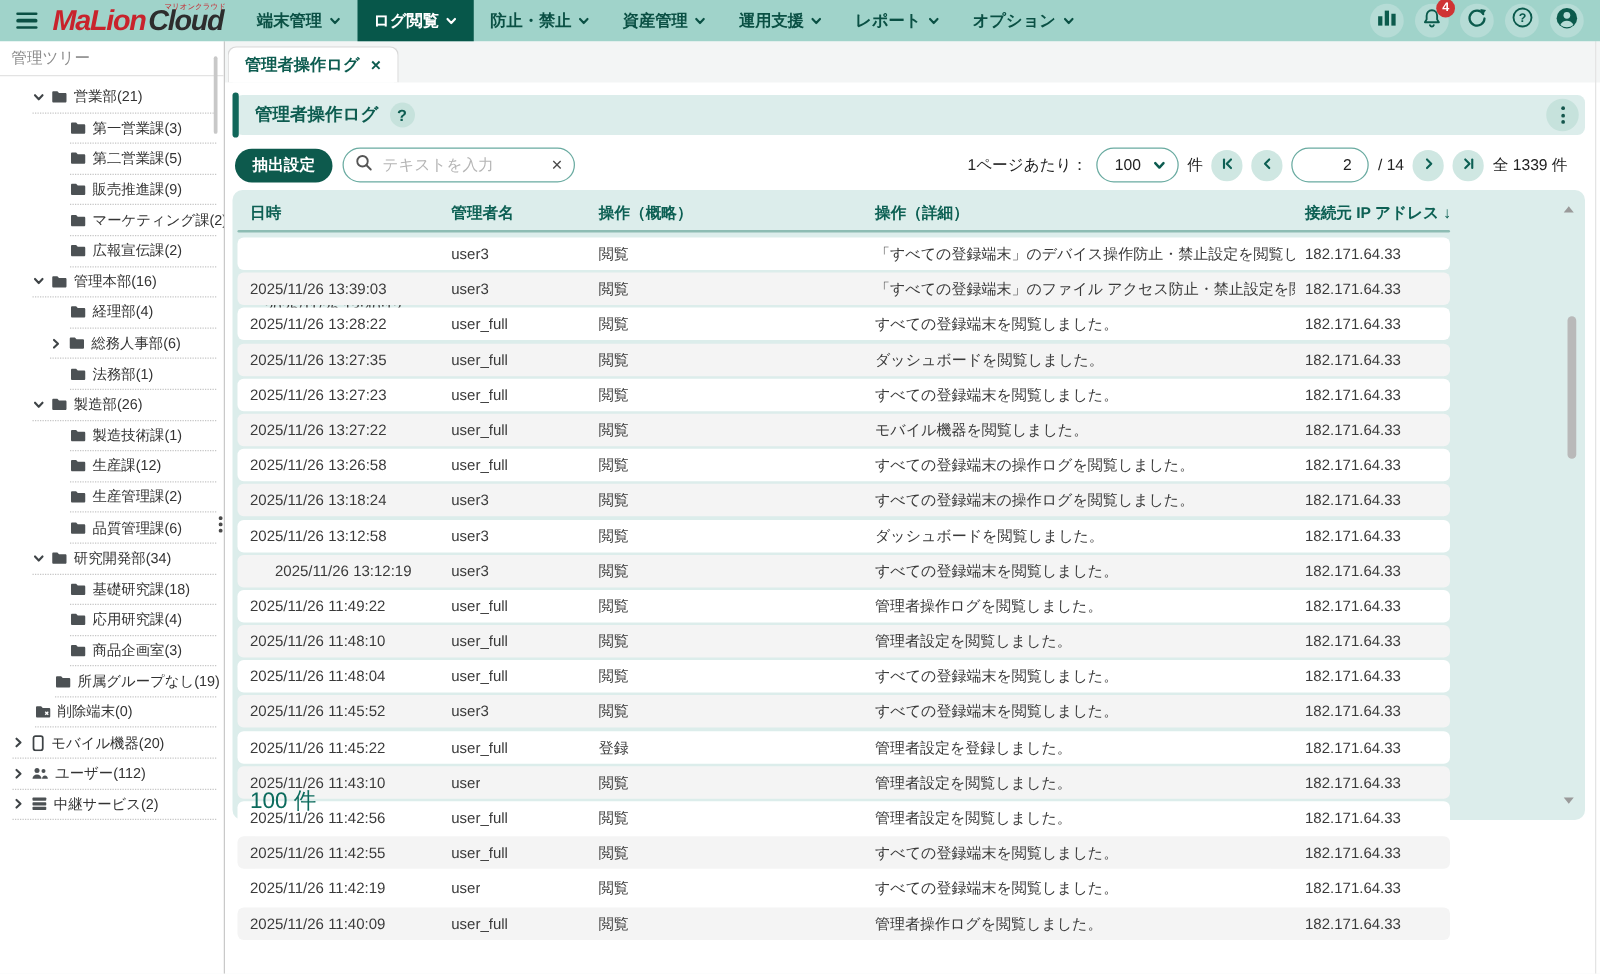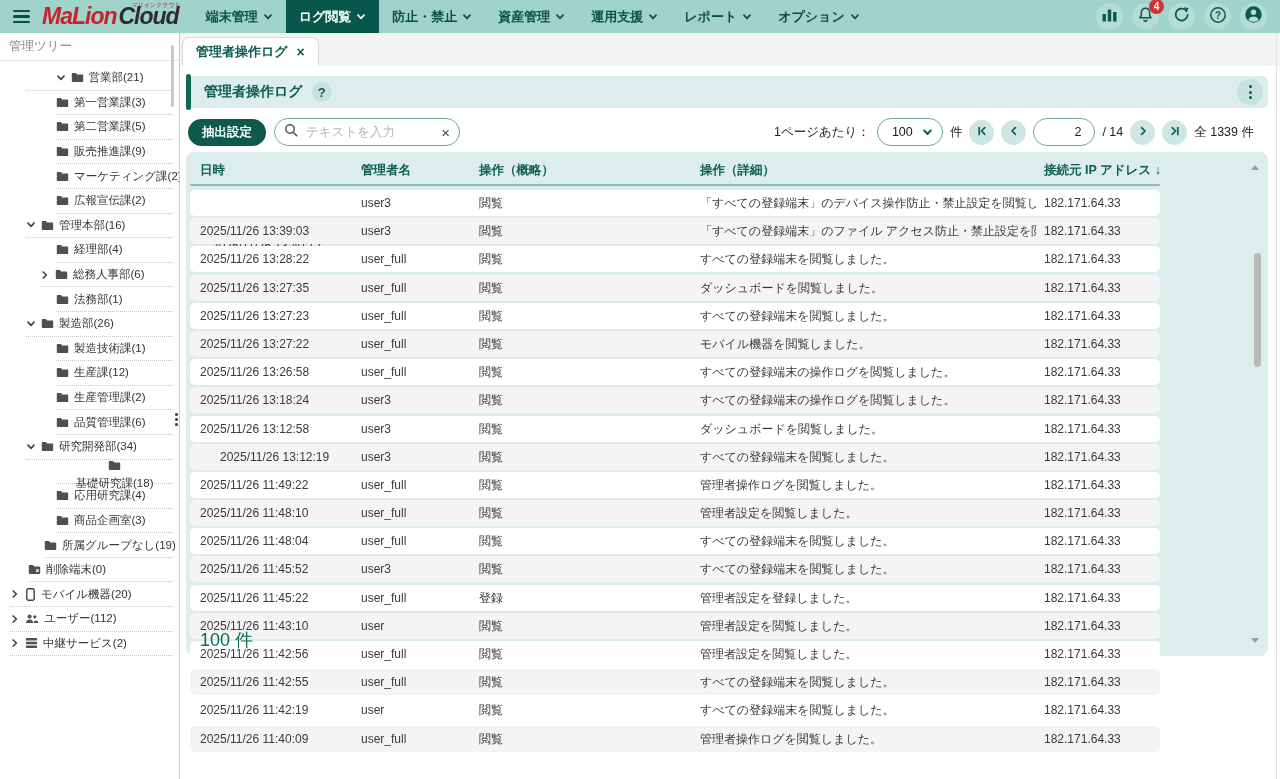--- a/index.html
+++ b/index.html
@@ -201,21 +201,21 @@
           </svg></span>
     </div>
   </div>
 </header>
 
 <aside class="sidebar">
   <div class="sidebar-header">
     <span>管理ツリー</span>
   </div>
   <div class="tree">
-      <div class="tree-row" style="margin-left: 26px; justify-content: center;">
+      <div class="tree-row" style="margin-left: 26px;">
         <span class="t-chev">
           <svg width="10" height="10" viewBox="0 0 10 10">
             <polyline points="2,3.2 5,6.4 8,3.2" stroke-linecap="round" stroke-linejoin="round" fill="none" stroke="#3f4447" stroke-width="1.7"></polyline>
           </svg>
         </span>
         <span class="t-icon">
           <svg width="13" height="11" viewBox="0 0 13 11">
             <path d="M0.8 2c0-.6.4-1 1-1h3.1l1.3 1.4h5c.6 0 1 .4 1 1V9c0 .6-.4 1-1 1H1.8c-.6 0-1-.4-1-1z" fill="#4c5154"></path>
           </svg>
         </span>
@@ -354,21 +354,21 @@
             <polyline points="2,3.2 5,6.4 8,3.2" stroke-linecap="round" stroke-linejoin="round" fill="none" stroke="#3f4447" stroke-width="1.7"></polyline>
           </svg>
         </span>
         <span class="t-icon">
           <svg width="13" height="11" viewBox="0 0 13 11">
             <path d="M0.8 2c0-.6.4-1 1-1h3.1l1.3 1.4h5c.6 0 1 .4 1 1V9c0 .6-.4 1-1 1H1.8c-.6 0-1-.4-1-1z" fill="#4c5154"></path>
           </svg>
         </span>
         <span class="t-label">研究開発部(34)</span>
       </div>
-      <div class="tree-row" style="margin-left: 56px; flex-direction: column;">
+      <div class="tree-row" style="margin-left: 56px;">
         <span class="t-icon">
           <svg width="13" height="11" viewBox="0 0 13 11">
             <path d="M0.8 2c0-.6.4-1 1-1h3.1l1.3 1.4h5c.6 0 1 .4 1 1V9c0 .6-.4 1-1 1H1.8c-.6 0-1-.4-1-1z" fill="#4c5154"></path>
           </svg>
         </span>
         <span class="t-label">基礎研究課(18)</span>
       </div>
       <div class="tree-row" style="margin-left: 56px;">
         <span class="t-icon">
           <svg width="13" height="11" viewBox="0 0 13 11">

